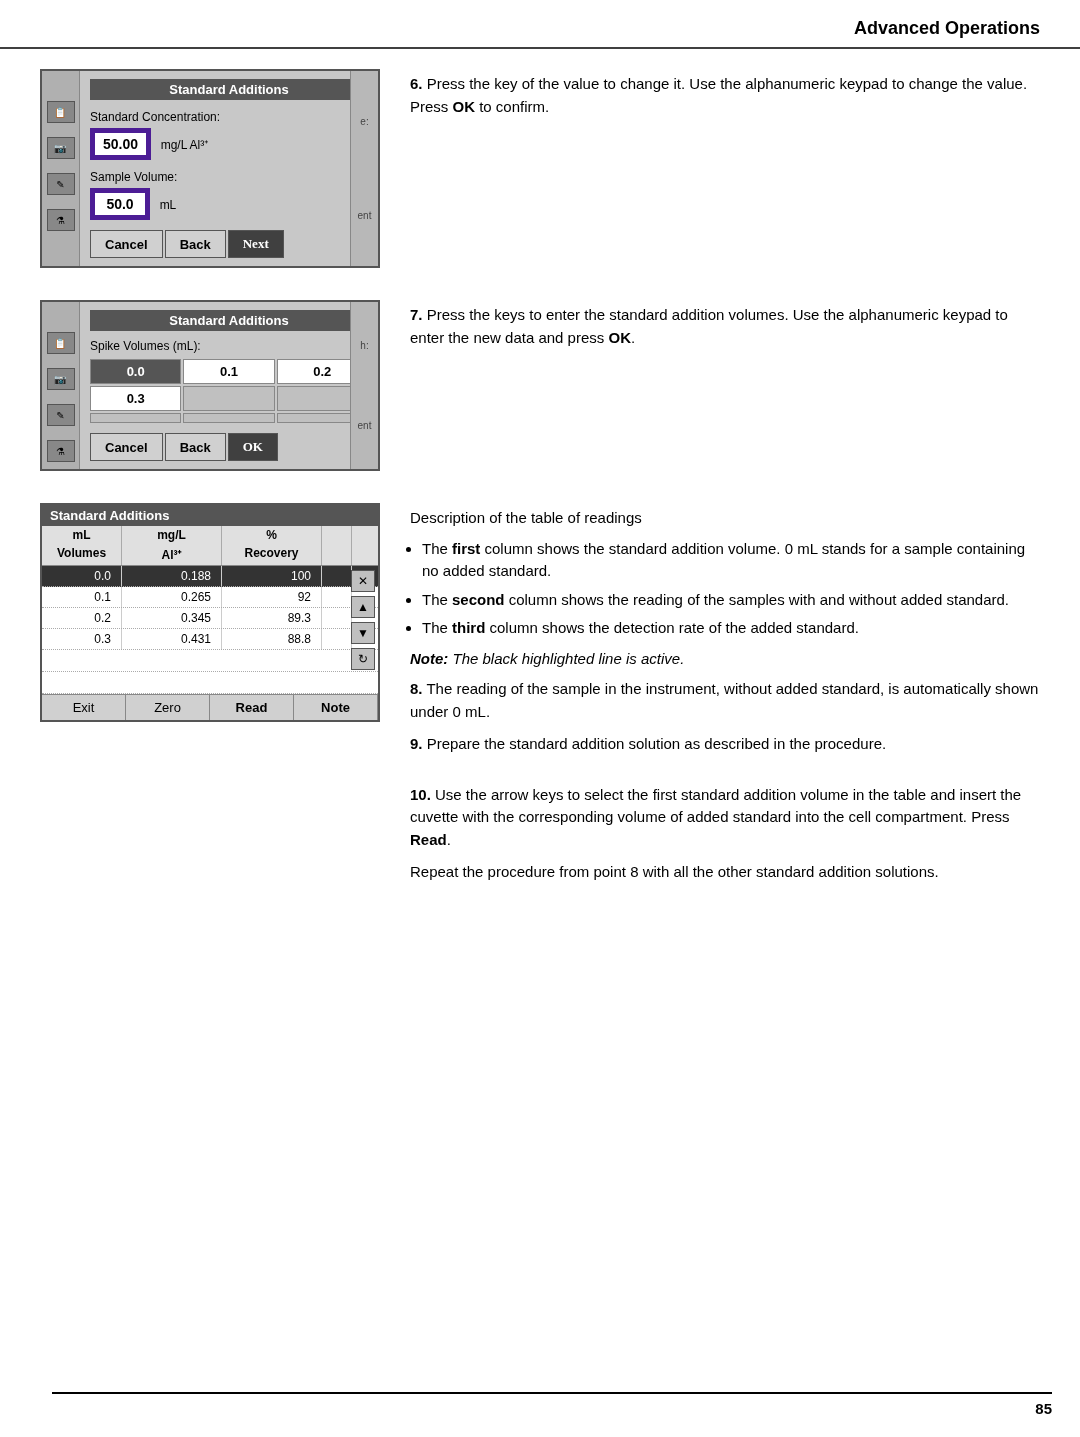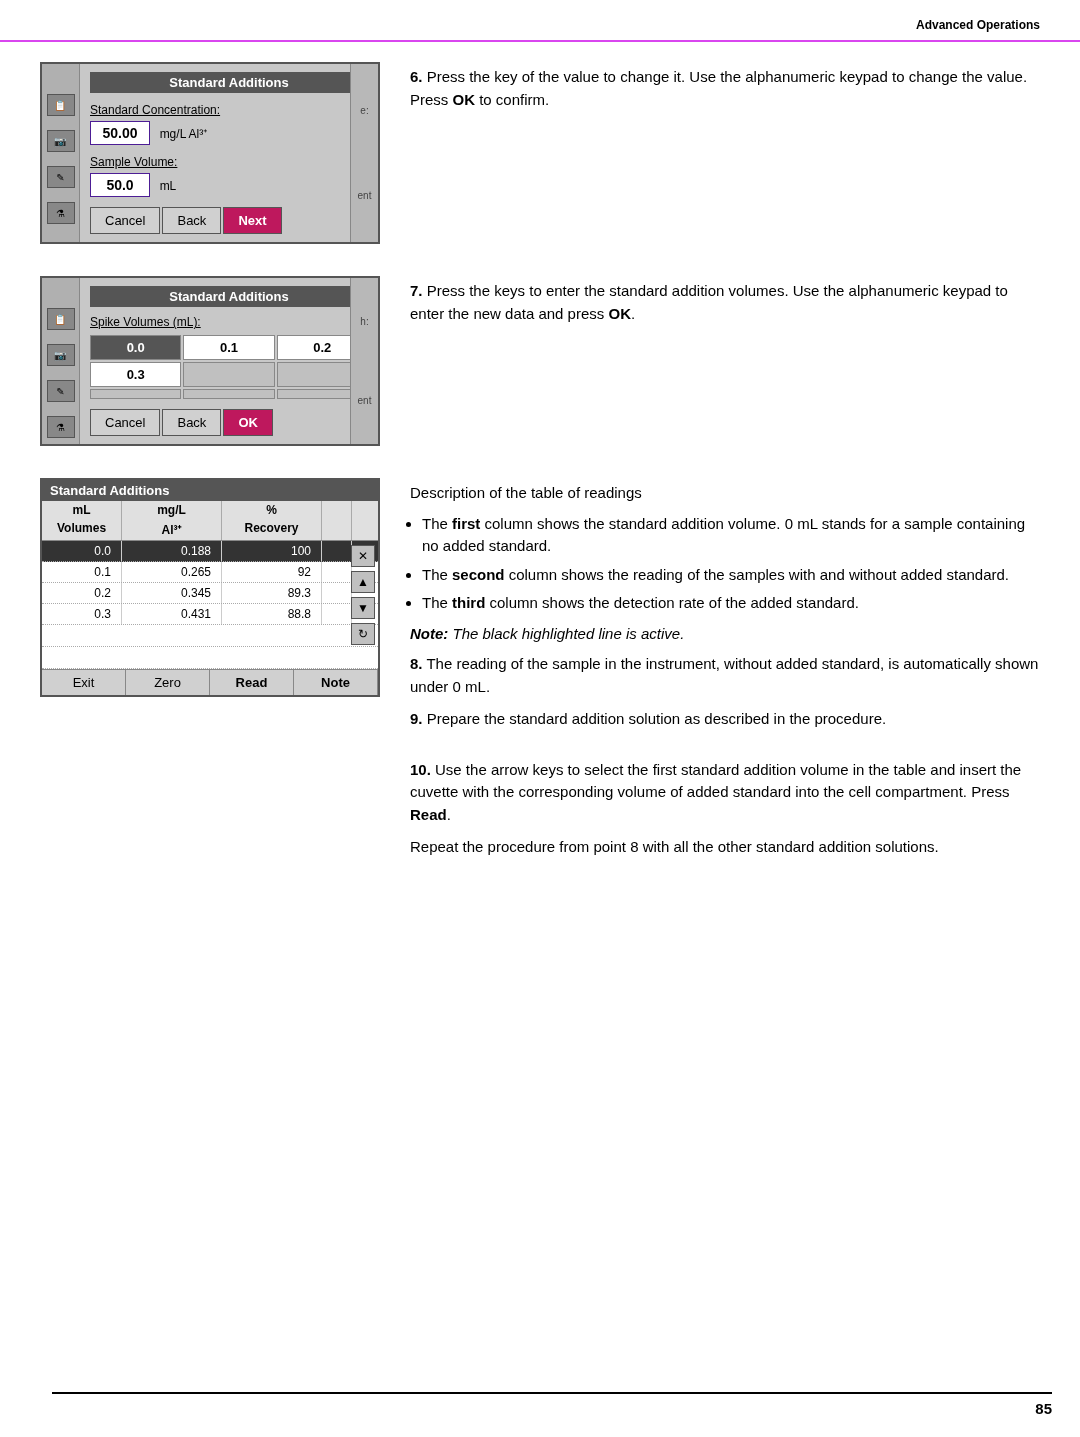--- a/index.html
+++ b/index.html
@@ -10,22 +10,22 @@
       font-family: Arial, Helvetica, sans-serif;
       font-size: 15px;
       color: #000;
       position: relative;
     }
 
     
     .page-header {
       text-align: right;
       padding: 18px 40px 8px 40px;
-      border-bottom: 2px solid #d946ef;
-      font-size: 12px;
+      border-bottom: 2px solid #404040;
+      font-size: 18px;
       font-weight: bold;
     }
 
     
     .main-content {
       display: flex;
       flex-direction: column;
       padding: 20px 40px 30px 40px;
       gap: 32px;
     }
@@ -101,27 +101,26 @@
 
     .options-main {
       margin-left: 38px;
       padding: 8px 10px;
     }
 
     .field-label {
       font-size: 12px;
       margin-bottom: 4px;
       color: #000;
-      text-decoration: underline;
     }
 
     .field-value-box {
       display: inline-block;
       background: #fff;
-      border: 1px solid #4c1d95;
+      border: 5px solid #4c1d95;
       padding: 3px 8px;
       font-weight: bold;
       font-size: 14px;
       min-width: 60px;
       text-align: center;
     }
 
     .field-unit {
       display: inline-block;
       margin-left: 6px;
@@ -135,27 +134,28 @@
       margin-top: 10px;
       justify-content: flex-start;
     }
 
     .btn {
       background: #d0d0d0;
       border: 1px solid #555;
       padding: 5px 14px;
       font-size: 13px;
       cursor: pointer;
-      font-weight: normal;
+      font-weight: bold;
     }
 
     .btn-active {
-      background: #be185d;
+      background: #404040;
       color: #fff;
       font-weight: bold;
+      font-family: Liberation Serif, serif;
     }
 
     
     .spike-grid {
       display: grid;
       grid-template-columns: repeat(3, 1fr);
       gap: 2px;
       margin: 6px 0;
     }
 

